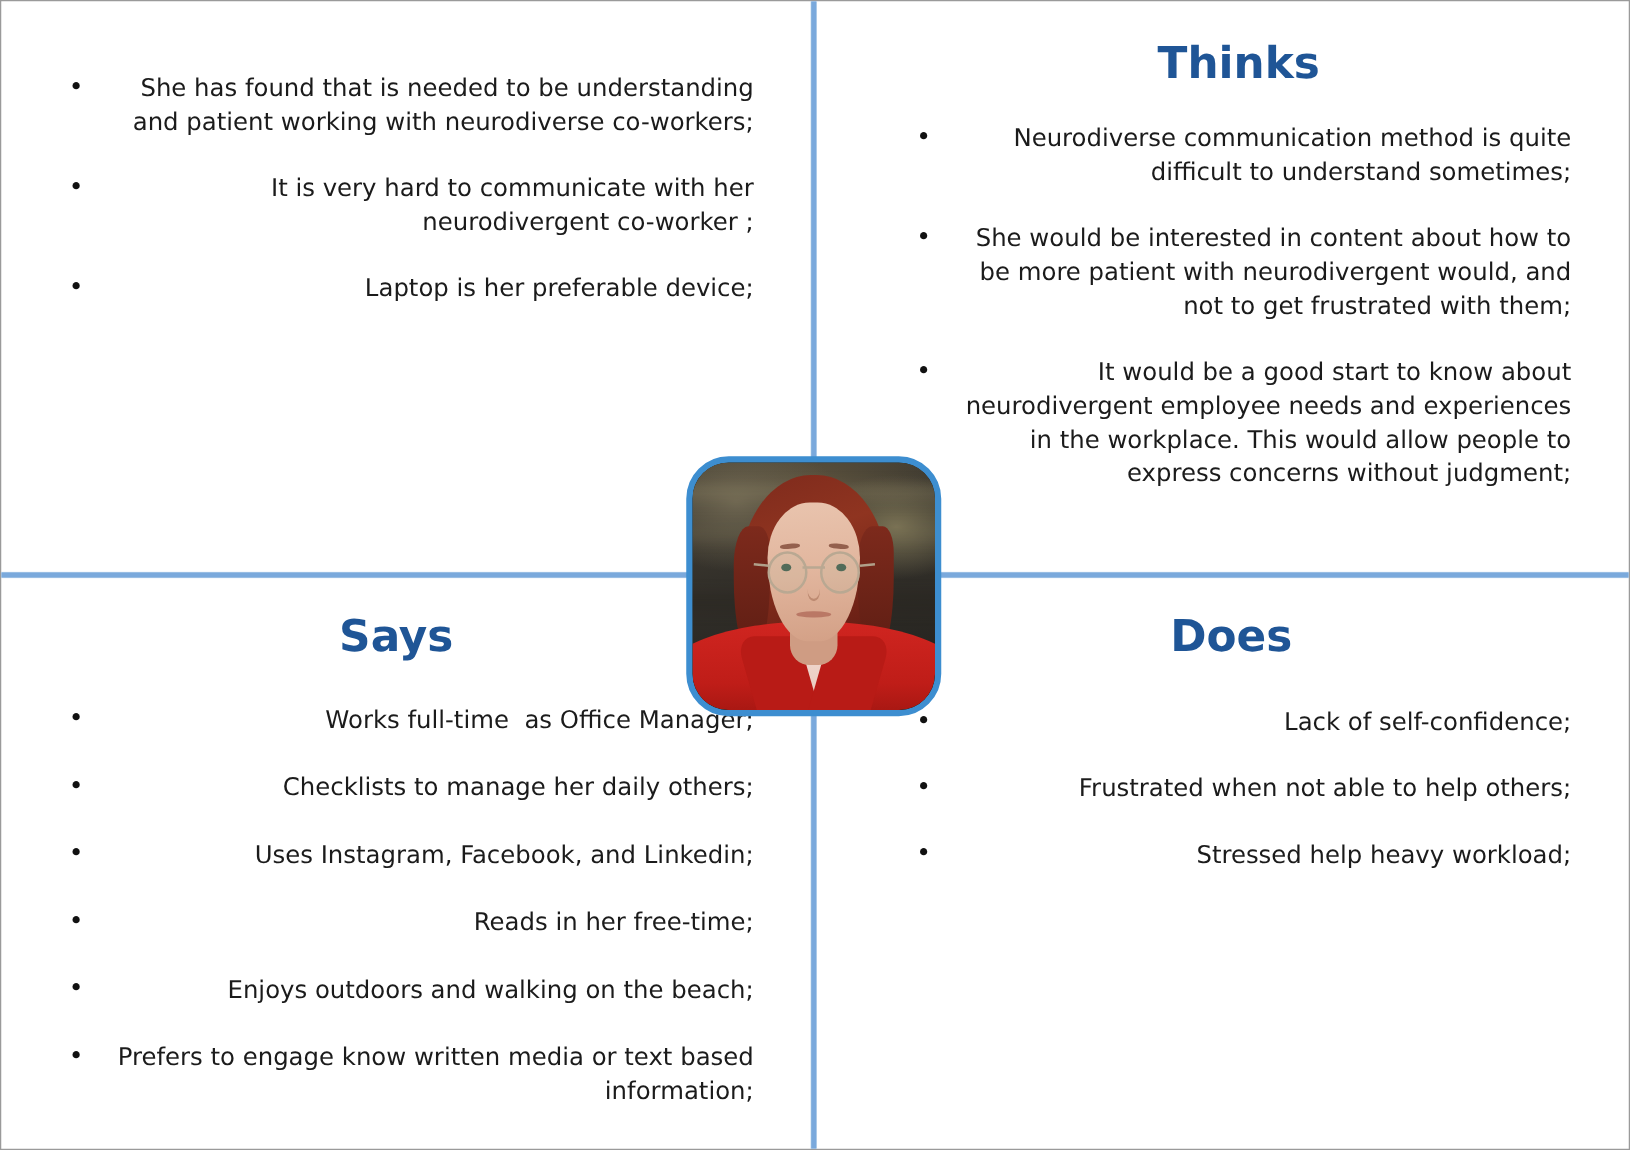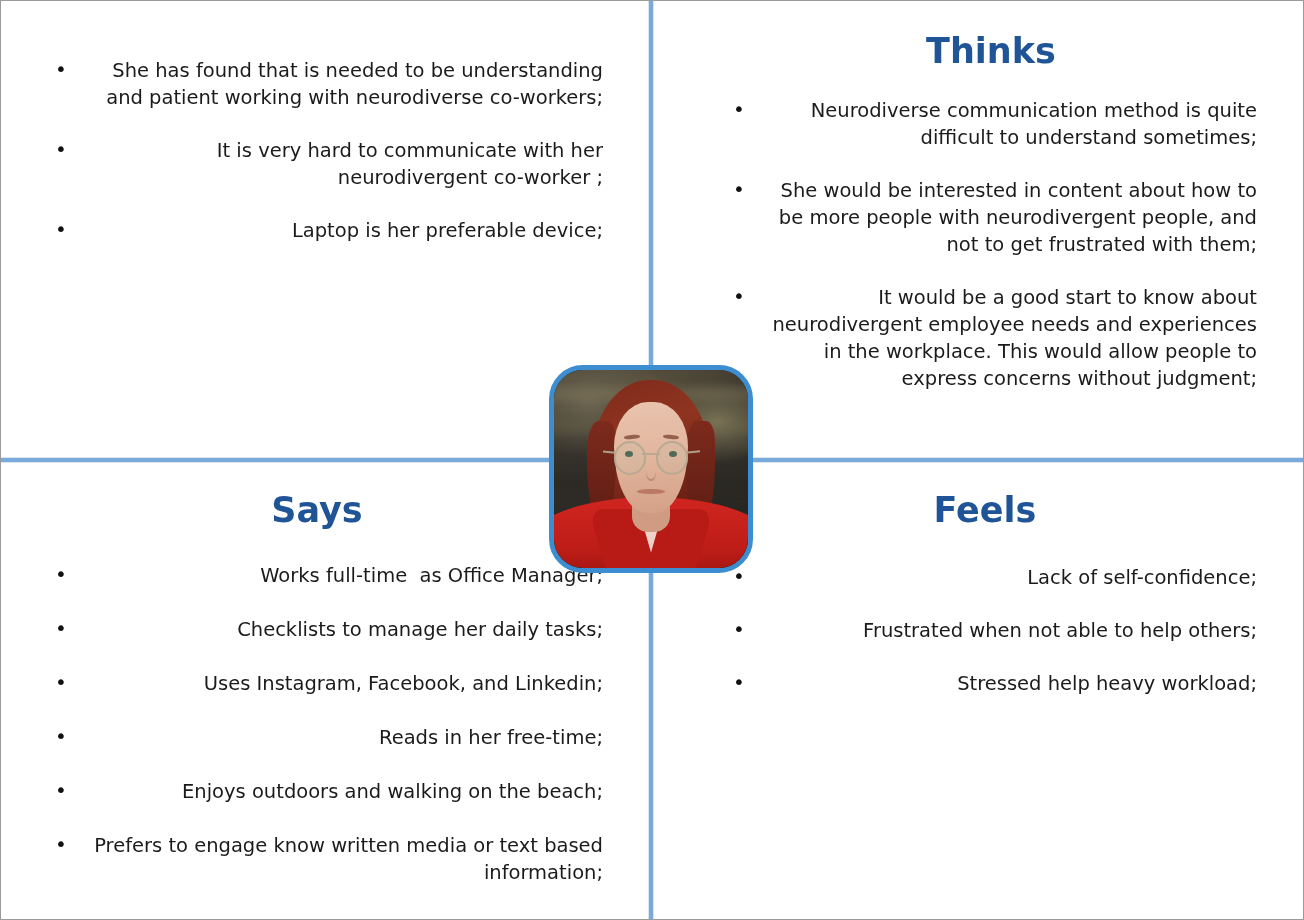--- a/index.html
+++ b/index.html
@@ -277,39 +277,39 @@
       <li>She has found that is needed to be understanding and patient working with neurodiverse co-workers;</li>
       <li>It is very hard to communicate with her neurodivergent co-worker ;</li>
       <li>Laptop is her preferable device;</li>
     </ul>
   </div>
 
   <div class="quadrant q-thinks">
     <div class="q-title">Thinks</div>
     <ul class="bullets">
       <li>Neurodiverse communication method is quite difficult to understand sometimes;</li>
-      <li>She would be interested in content about how to be more people with neurodivergent people, and not to get frustrated with them;</li>
+      <li>She would be interested in content about how to be more patient with neurodivergent would, and not to get frustrated with them;</li>
       <li>It would be a good start to know about neurodivergent employee needs and experiences in the workplace. This would allow people to express concerns without judgment;</li>
     </ul>
   </div>
 
   <div class="quadrant q-does">
     <div class="q-title">Says</div>
     <ul class="bullets">
       <li>Works full-time  as Office Manager;</li>
-      <li>Checklists to manage her daily tasks;</li>
+      <li>Checklists to manage her daily others;</li>
       <li>Uses Instagram, Facebook, and Linkedin;</li>
       <li>Reads in her free-time;</li>
       <li>Enjoys outdoors and walking on the beach;</li>
       <li>Prefers to engage know written media or text based information;</li>
     </ul>
   </div>
 
   <div class="quadrant q-feels">
-    <div class="q-title">Feels</div>
+    <div class="q-title">Does</div>
     <ul class="bullets">
       <li>Lack of self-confidence;</li>
       <li>Frustrated when not able to help others;</li>
       <li>Stressed help heavy workload;</li>
     </ul>
   </div>
 
   <div class="portrait-frame">
     <div class="portrait-inner">
       <div class="bg-wall"></div>

